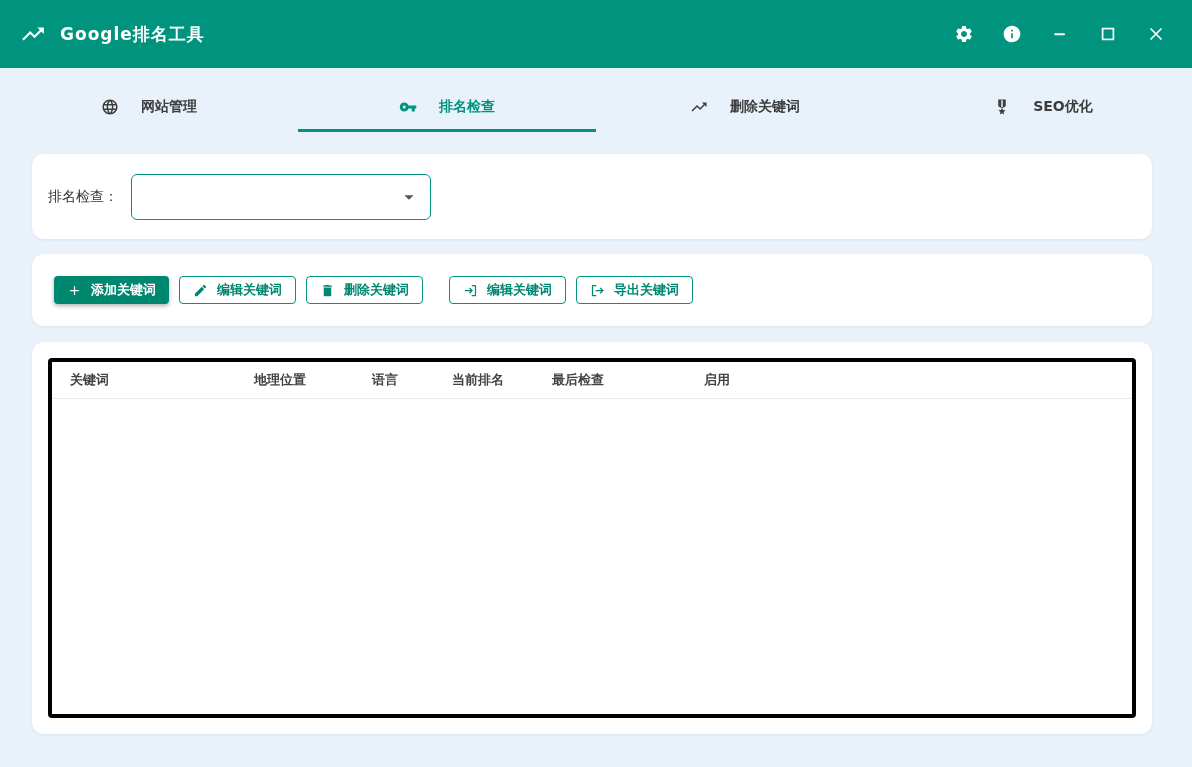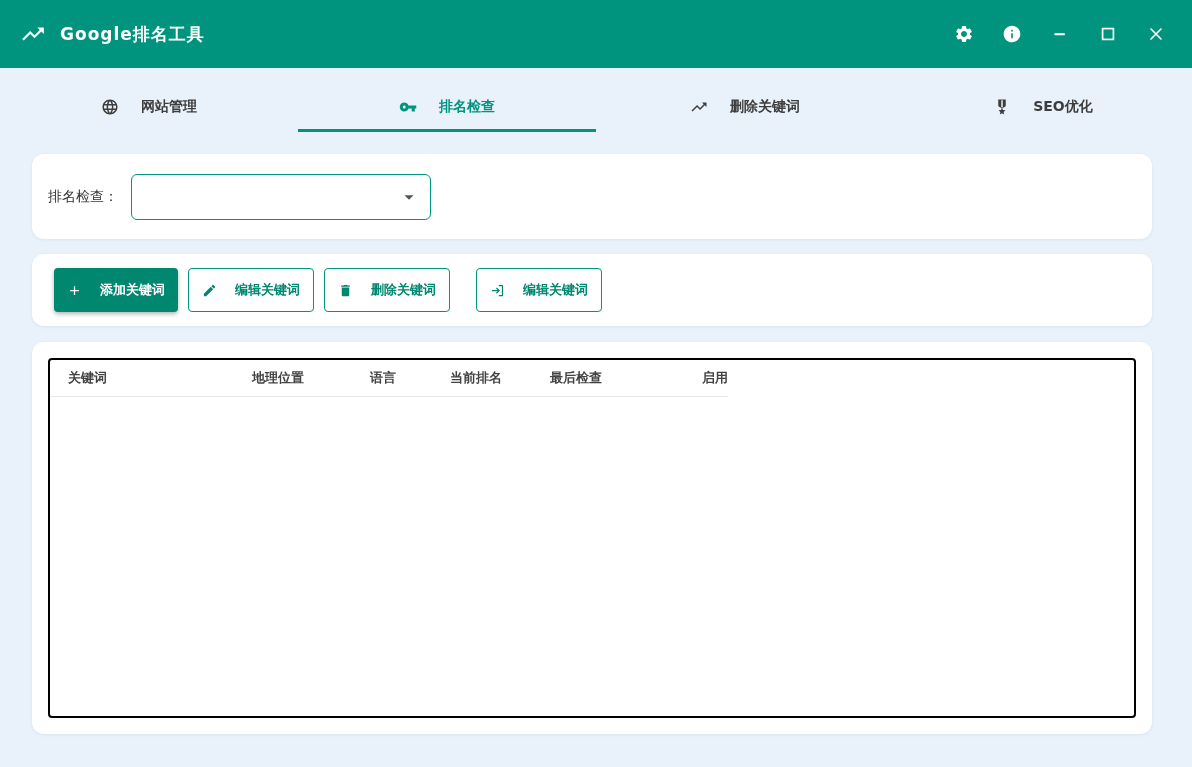--- a/index.html
+++ b/index.html
@@ -50,37 +50,37 @@
     border:1.5px solid #00947e; border-radius:6px; background:#fff;
     display:flex; align-items:center; justify-content:flex-end;
     padding:0 10px; cursor:pointer;
   }
   .site-select .value { flex:1; font-size:14px; color:#333; }
   .site-select svg { width:22px; height:22px; color:#555; }
 
   
   .card-toolbar { margin-top:15px; height:72px; display:flex; align-items:center; padding:0 22px; gap:10px; }
   .btn {
-    height:44px; display:inline-flex; align-items:center; gap:18px;
+    height:28px; display:inline-flex; align-items:center; gap:9px;
     padding:12px 13px; font-size:13px; font-weight:700; border-radius:4px;
     cursor:pointer; white-space:nowrap;
   }
   .btn svg { width:15px; height:15px; }
   .btn-filled {
     background:#00876f; color:#fff; border:none;
     box-shadow:0 2px 4px rgba(0,0,0,0.3);
   }
   .btn-outline { background:#fff; color:#00876f; border:1px solid #00947e; }
   .gap-left { margin-left:16px; }
 
   
   .card-table { margin-top:16px; height:392px; padding:16px; }
   .table-frame {
-    height:100%; border:2px solid #000000; border-radius:4px;
-    background:#fff; overflow:hidden; display:flex; 
+    height:100%; border:4px solid #000000; border-radius:4px;
+    background:#fff; overflow:hidden; display:flex; flex-direction:column;
   }
   .thead {
     display:flex; align-items:center; height:37px;
     border-bottom:1px solid #e8e8e8; font-size:13px; font-weight:600; color:#424242;
     flex:none;
   }
   .th { text-align:left; }
   .col1 { width:202px; padding-left:18px; }
   .col2 { width:118px; }
   .col3 { width:80px;  }
@@ -202,20 +202,29 @@
   </button>
   <button class="btn btn-outline gap-left">
     <span>
       <svg viewBox="0 0 24 24" fill="currentColor">
           <path d="M19 3h-5v2h5v14h-5v2h5c1.1 0 2-.9 2-2V5c0-1.1-.9-2-2-2z"></path>
           <path d="M11 7l-1.41 1.41L12.17 11H3v2h9.17l-2.58 2.59L11 17l5-5-5-5z"></path>
         </svg>
     </span>
     <span>编辑关键词</span>
   </button>
+  <button class="btn btn-outline">
+    <span>
+      <svg viewBox="0 0 24 24" fill="currentColor">
+          <path d="M10 3H5c-1.1 0-2 .9-2 2v14c0 1.1.9 2 2 2h5v-2H5V5h5V3z"></path>
+          <path d="M17 7l-1.41 1.41L18.17 11H9v2h9.17l-2.58 2.59L17 17l5-5-5-5z"></path>
+        </svg>
+    </span>
+    <span>导出关键词</span>
+  </button>
 </div>
 
 <div class="card card-table">
   <div class="table-frame">
     <div class="thead">
       <div class="th col1">关键词</div>
       <div class="th col2">地理位置</div>
       <div class="th col3">语言</div>
       <div class="th col4">当前排名</div>
       <div class="th col5">最后检查</div>

